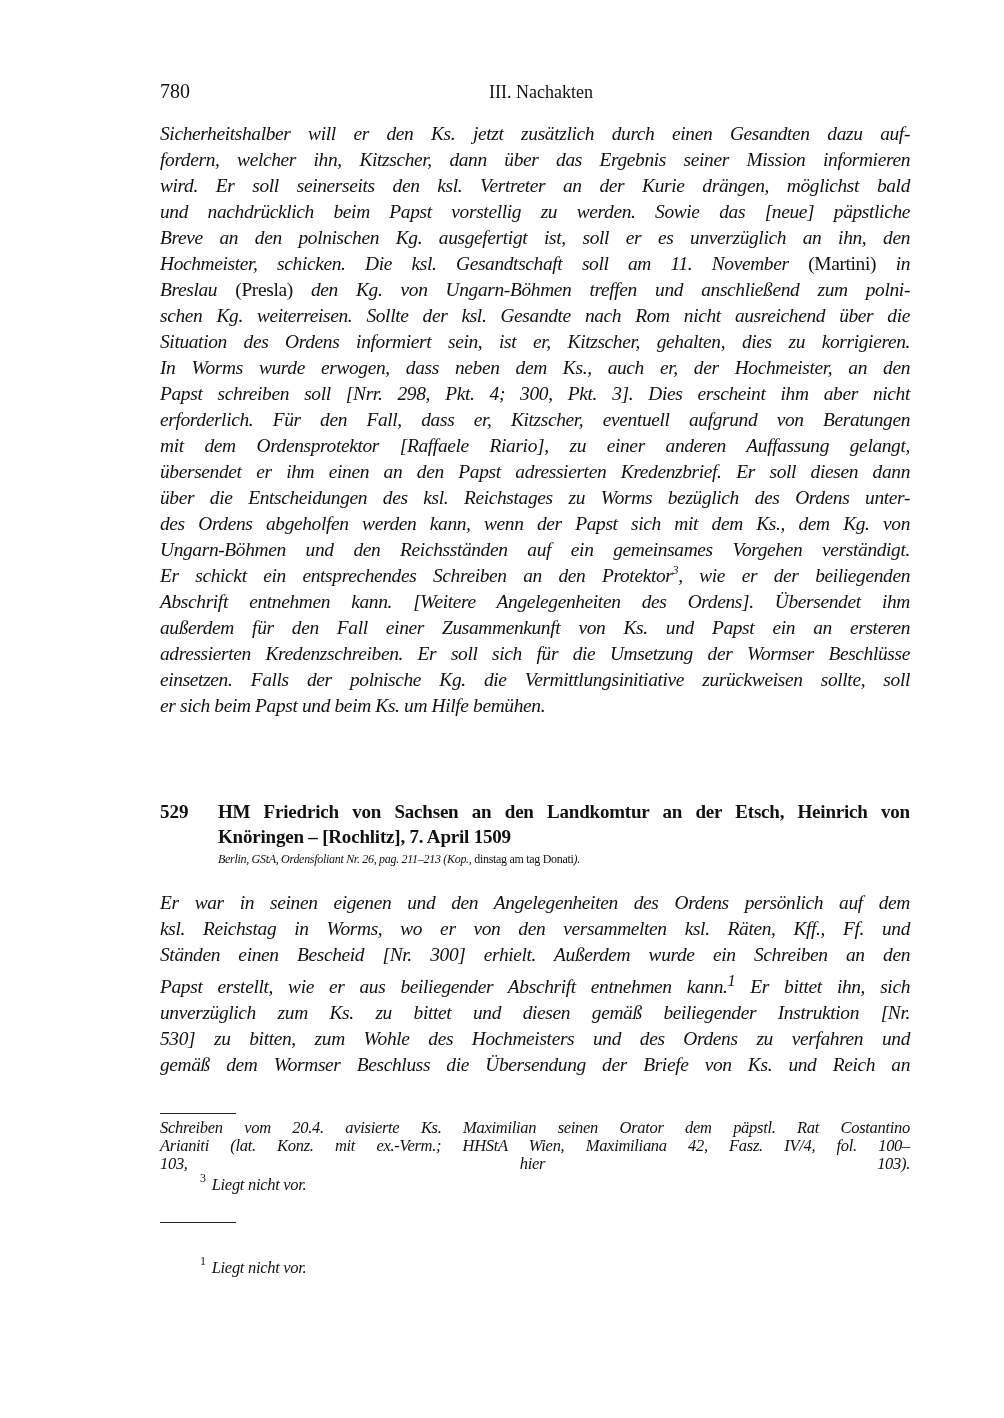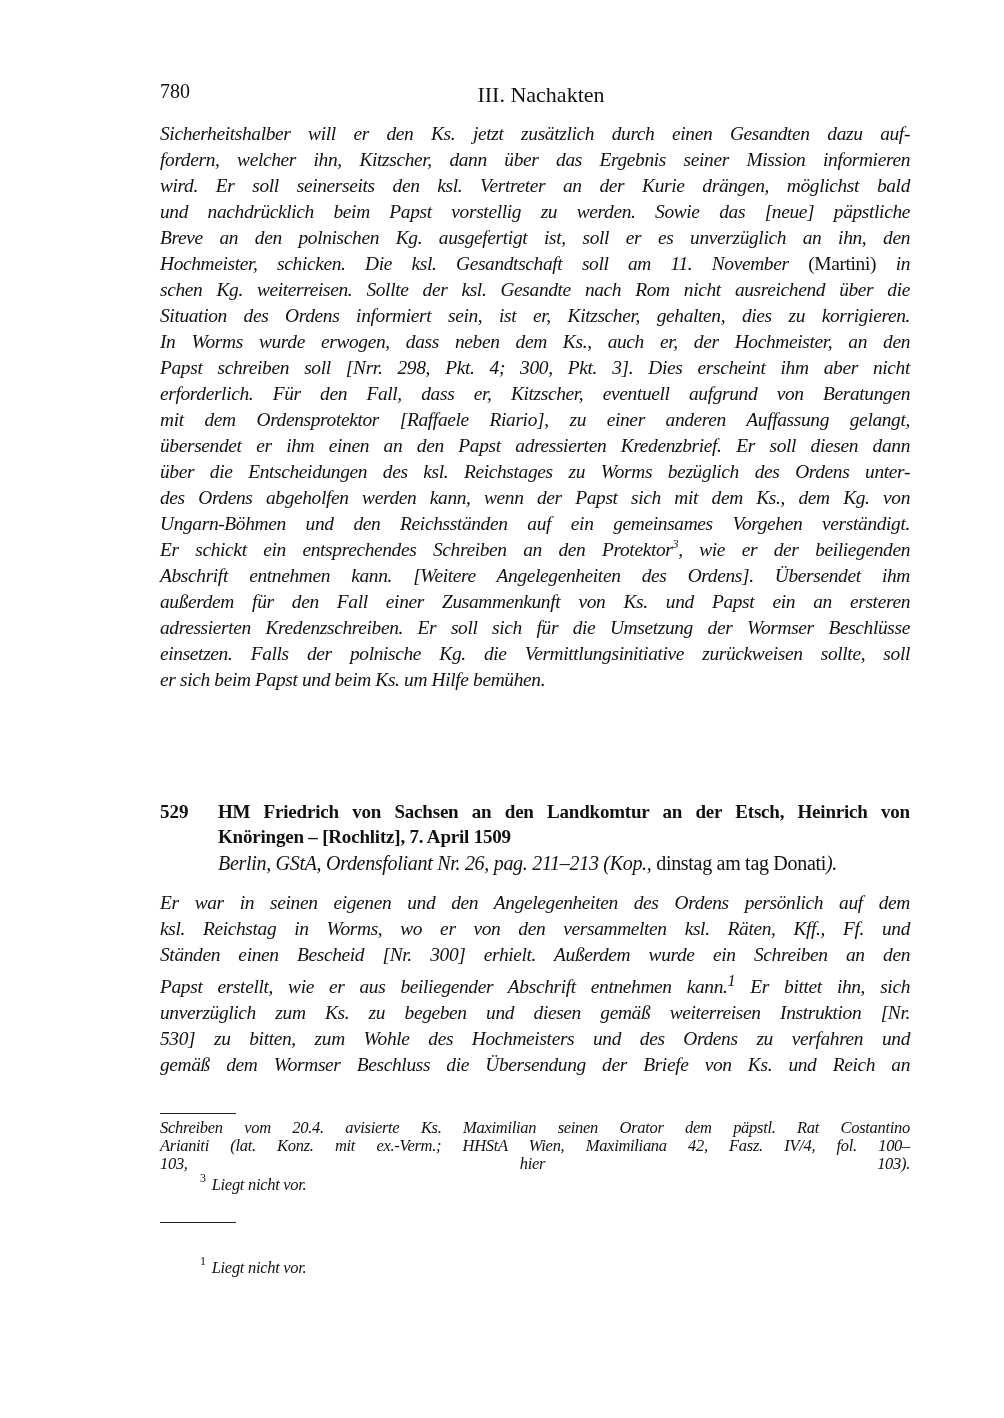--- a/index.html
+++ b/index.html
@@ -1,30 +1,30 @@
 <!DOCTYPE html>
 <html><head>
 <meta charset="utf-8">
 <style>
   html, body { margin: 0; padding: 0; background: #ffffff; }
   body { width: 1004px; height: 1418px; position: relative; overflow: hidden; color: #111; }
   .page { position: absolute; left: 160px; top: 0; width: 750px; font-family: "Liberation Serif", "DejaVu Serif", serif; }
   .running-head { position: absolute; top: 80px; left: 0; width: 750px; height: 26px; font-size: 20px; }
   .page-number { position: absolute; left: 0; top: 0; }
-  .section-title { position: absolute; left: 12px; right: 0; text-align: center; top: 2px; font-size: 22px; }
+  .section-title { position: absolute; left: 12px; right: 0; text-align: center; top: 2px; font-size: 18px; }
   .body-text { position: absolute; top: 121px; left: 0; width: 750px; font-size: 19.4px; line-height: 26px; text-align: justify; font-style: italic; letter-spacing: -0.35px; }
   .body-text .upright { font-style: normal; }
   .body-text sup, .fn sup { font-size: 12px; line-height: 0; vertical-align: 8px; }
   .line { display: block; text-align: justify; text-align-last: justify; white-space: nowrap; }
   .line.last { text-align-last: left; }
   .doc-head { position: absolute; top: 799px; left: 0; width: 750px; font-size: 19px; font-weight: bold; line-height: 25px; }
   .doc-num { position: absolute; left: 0; top: 0; }
   .doc-title { position: absolute; left: 58px; right: 0; top: 0; }
   .doc-title .line { letter-spacing: -0.2px; }
-  .doc-source { position: absolute; top: 852px; left: 58px; font-size: 20px; font-style: italic; letter-spacing: -0.3px; white-space: nowrap; }
+  .doc-source { position: absolute; top: 852px; left: 58px; font-size: 12px; font-style: italic; letter-spacing: -0.3px; white-space: nowrap; }
   .doc-source .upright { font-style: normal; }
   .doc-body { position: absolute; top: 890px; left: 0; width: 750px; font-size: 19.4px; line-height: 26px; font-style: italic; letter-spacing: -0.35px; }
   .fn-rule { position: absolute; left: 0; width: 76px; border-top: 1px solid #222; }
   .fn { position: absolute; left: 0; width: 750px; font-size: 16.5px; line-height: 18px; font-style: italic; letter-spacing: -0.3px; }
   .fn .line { white-space: nowrap; }
   .fn-item { padding-left: 40px; }
   .fn-item sup { font-style: normal; margin-right: 6px; }
 </style>
 </head>
 <body>
@@ -36,20 +36,21 @@
     <span class="section-title">III. Nachakten</span>
   </div>
 
   <div class="body-text">
     <span class="line">Sicherheitshalber will er den Ks. jetzt zusätzlich durch einen Gesandten dazu auf-</span>
     <span class="line">fordern, welcher ihn, Kitzscher, dann über das Ergebnis seiner Mission informieren</span>
     <span class="line">wird. Er soll seinerseits den ksl. Vertreter an der Kurie drängen, möglichst bald</span>
     <span class="line">und nachdrücklich beim Papst vorstellig zu werden. Sowie das [neue] päpstliche</span>
     <span class="line">Breve an den polnischen Kg. ausgefertigt ist, soll er es unverzüglich an ihn, den</span>
     <span class="line"><span>Hochmeister, schicken. Die ksl. Gesandtschaft soll am 11. November</span> <span class="upright">(Martini)</span> <span>in</span></span>
+    <span class="line"><span>Breslau</span> <span class="upright">(Presla)</span> <span>den Kg. von Ungarn-Böhmen treffen und anschließend zum polni-</span></span>
     <span class="line">schen Kg. weiterreisen. Sollte der ksl. Gesandte nach Rom nicht ausreichend über die</span>
     <span class="line">Situation des Ordens informiert sein, ist er, Kitzscher, gehalten, dies zu korrigieren.</span>
     <span class="line">In Worms wurde erwogen, dass neben dem Ks., auch er, der Hochmeister, an den</span>
     <span class="line">Papst schreiben soll [Nrr. 298, Pkt. 4; 300, Pkt. 3]. Dies erscheint ihm aber nicht</span>
     <span class="line">erforderlich. Für den Fall, dass er, Kitzscher, eventuell aufgrund von Beratungen</span>
     <span class="line">mit dem Ordensprotektor [Raffaele Riario], zu einer anderen Auffassung gelangt,</span>
     <span class="line">übersendet er ihm einen an den Papst adressierten Kredenzbrief. Er soll diesen dann</span>
     <span class="line">über die Entscheidungen des ksl. Reichstages zu Worms bezüglich des Ordens unter-</span>
     <span class="line">des Ordens abgeholfen werden kann, wenn der Papst sich mit dem Ks., dem Kg. von</span>
     <span class="line">Ungarn-Böhmen und den Reichsständen auf ein gemeinsames Vorgehen verständigt.</span>
@@ -69,21 +70,21 @@
     </div>
   </div>
 
   <div class="doc-source"><span>Berlin, GStA, Ordensfoliant Nr. 26, pag. 211–213 (Kop.,</span><span class="upright"> dinstag am tag Donati</span><span>).</span></div>
 
   <div class="doc-body">
     <span class="line">Er war in seinen eigenen und den Angelegenheiten des Ordens persönlich auf dem</span>
     <span class="line">ksl. Reichstag in Worms, wo er von den versammelten ksl. Räten, Kff., Ff. und</span>
     <span class="line">Ständen einen Bescheid [Nr. 300] erhielt. Außerdem wurde ein Schreiben an den</span>
     <span class="line"><span>Papst erstellt, wie er aus beiliegender Abschrift entnehmen kann.</span><sup>1</sup><span> Er bittet ihn, sich</span></span>
-    <span class="line">unverzüglich zum Ks. zu begeben und diesen gemäß weiterreisen Instruktion [Nr.</span>
+    <span class="line">unverzüglich zum Ks. zu bittet und diesen gemäß beiliegender Instruktion [Nr.</span>
     <span class="line">530] zu bitten, zum Wohle des Hochmeisters und des Ordens zu verfahren und</span>
     <span class="line">gemäß dem Wormser Beschluss die Übersendung der Briefe von Ks. und Reich an</span>
   </div>
 
   <div class="fn-rule" style="top:1113px;"></div>
   <div class="fn" style="top:1119px;">
     <span class="line">Schreiben vom 20.4. avisierte Ks. Maximilian seinen Orator dem päpstl. Rat Costantino</span>
     <span class="line">Arianiti (lat. Konz. mit ex.-Verm.; HHStA Wien, Maximiliana 42, Fasz. IV/4, fol. 100–</span>
     <span class="line">103, hier 103).</span>
     <div class="fn-item" style="margin-top:3px;"><sup>3</sup><span>Liegt nicht vor.</span></div>

